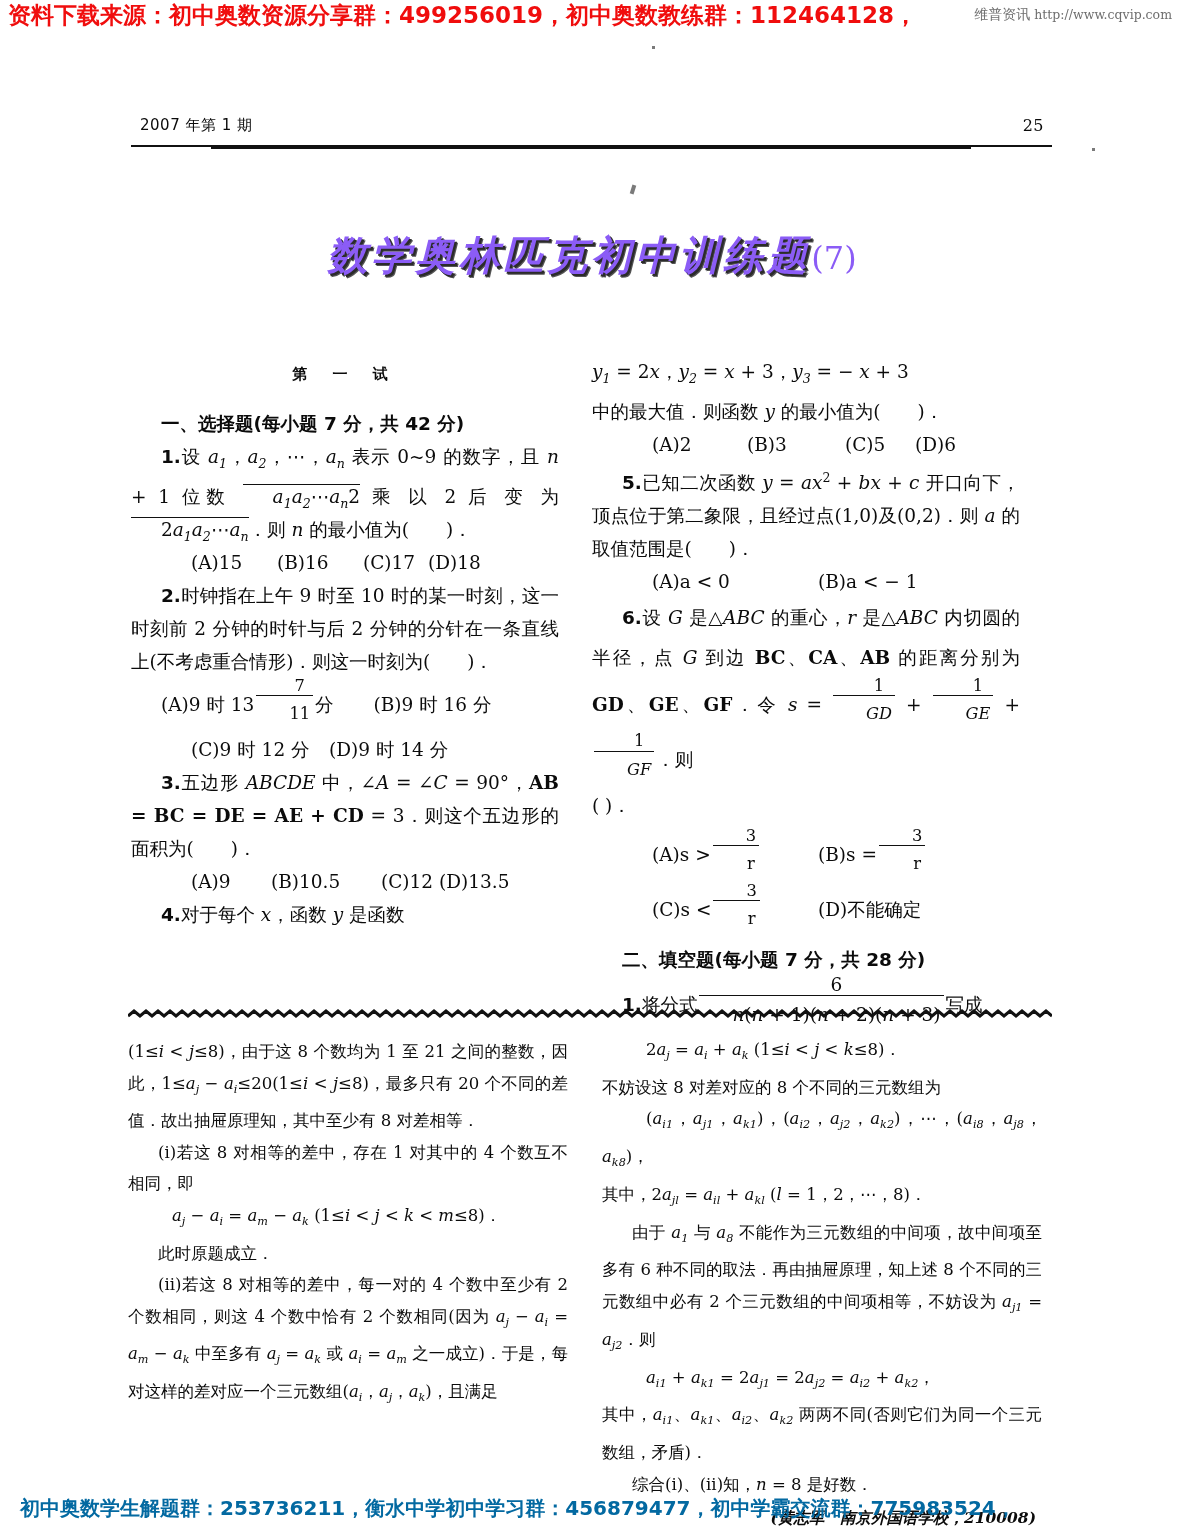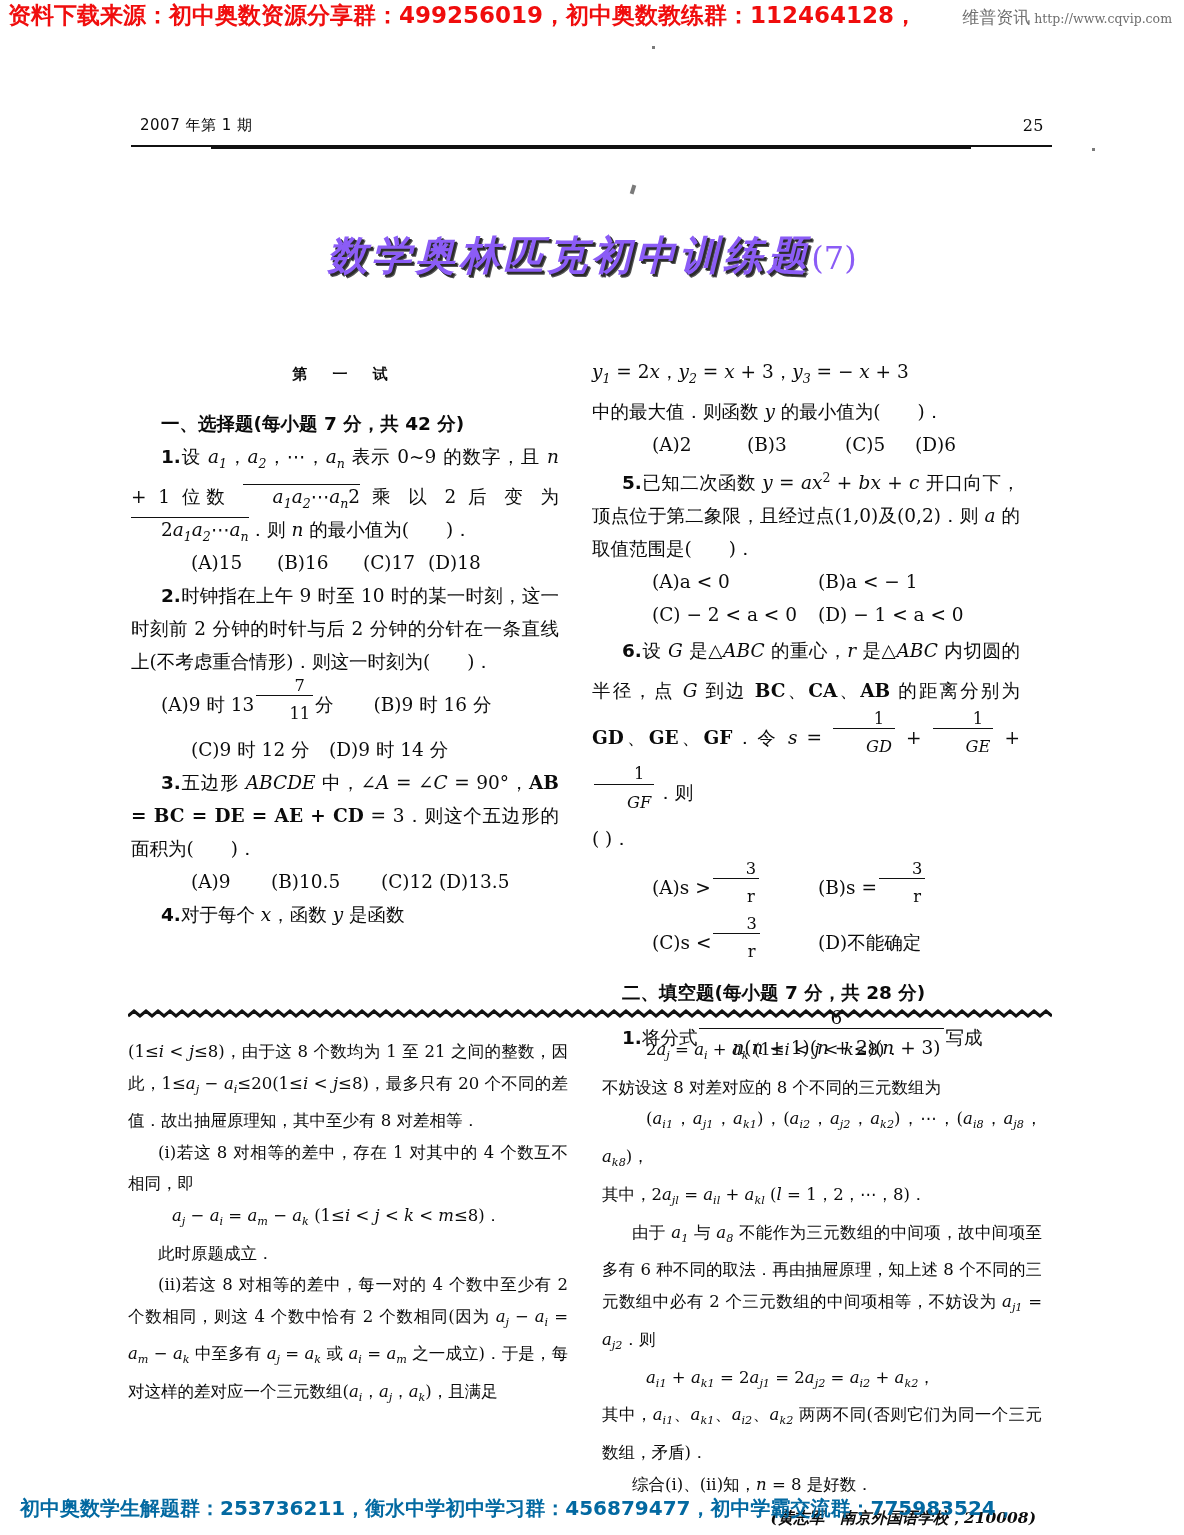--- a/index.html
+++ b/index.html
@@ -27,21 +27,21 @@
     font-weight:bold;font-size:20px;
     color:#0369a1;white-space:nowrap;
     line-height:26px;
     margin-left:16px;
   }
   .watermark{
     position:absolute;right:12px;top:6px;
     font-size:12.5px;color:#6e6e6e;white-space:nowrap;
     font-family:"DejaVu Serif","Liberation Serif",serif;
   }
-  .watermark .wm-cn{font-family:"DejaVu Sans","Liberation Sans",sans-serif;font-size:17px;}
+  .watermark .wm-cn{font-family:"DejaVu Sans","Liberation Sans",sans-serif;font-size:14px;}
 
   
   .runhead{
     position:absolute;left:140px;top:116px;width:904px;
     display:flex;justify-content:space-between;align-items:flex-end;
     font-size:16px;letter-spacing:.5px;
   }
   .runhead .issue{font-family:"DejaVu Sans","Liberation Sans",sans-serif;font-size:15px;}
   .runhead .pageno{font-size:16px;}
   .rule{
@@ -197,23 +197,20 @@
     <p class="t ind">
       <span style="display:inline-block;width:95px">(A)2</span><span style="display:inline-block;width:98px">(B)3</span><span style="display:inline-block;width:100px">(C)5</span><span>(D)6</span>
     </p>
 
     <p class="t ind">
       <span class="qn">5.</span>已知二次函数 <i>y</i> = <i>ax</i><sup>2</sup> + <i>bx</i> + <i>c</i> 开口向下，顶点位于第二象限，且经过点(1,0)及(0,2)．则 <i>a</i> 的取值范围是(　　)．
     </p>
     <p class="t ind">
       <span style="display:inline-block;width:196px">(A)a &lt; 0</span><span>(B)a &lt; − 1</span>
     </p>
-    <p class="t ind">
-      <span style="display:inline-block;width:196px">(C) − 2 &lt; a &lt; 0</span><span>(D) − 1 &lt; a &lt; 0</span>
-    </p>
 
     <p class="t ind" style="line-height:40px;">
       <span class="qn">6.</span>设 <i>G</i> 是△<i>ABC</i> 的重心，<i>r</i> 是△<i>ABC</i> 内切圆的半径，点 <i>G</i> 到边 <span class="mb">BC</span>、<span class="mb">CA</span>、<span class="mb">AB</span> 的距离分别为 <span class="mb">GD</span>、<span class="mb">GE</span>、<span class="mb">GF</span>．令 <i>s</i> =
       <span class="frac"><span class="nu">1</span><span class="de"><i>GD</i></span></span> +
       <span class="frac"><span class="nu">1</span><span class="de"><i>GE</i></span></span> +
       <span class="frac"><span class="nu">1</span><span class="de"><i>GF</i></span></span>．则
     </p>
     <p class="t">(    )．</p>
 
     <p class="t ind" style="line-height:46px;margin-top:6px;">

